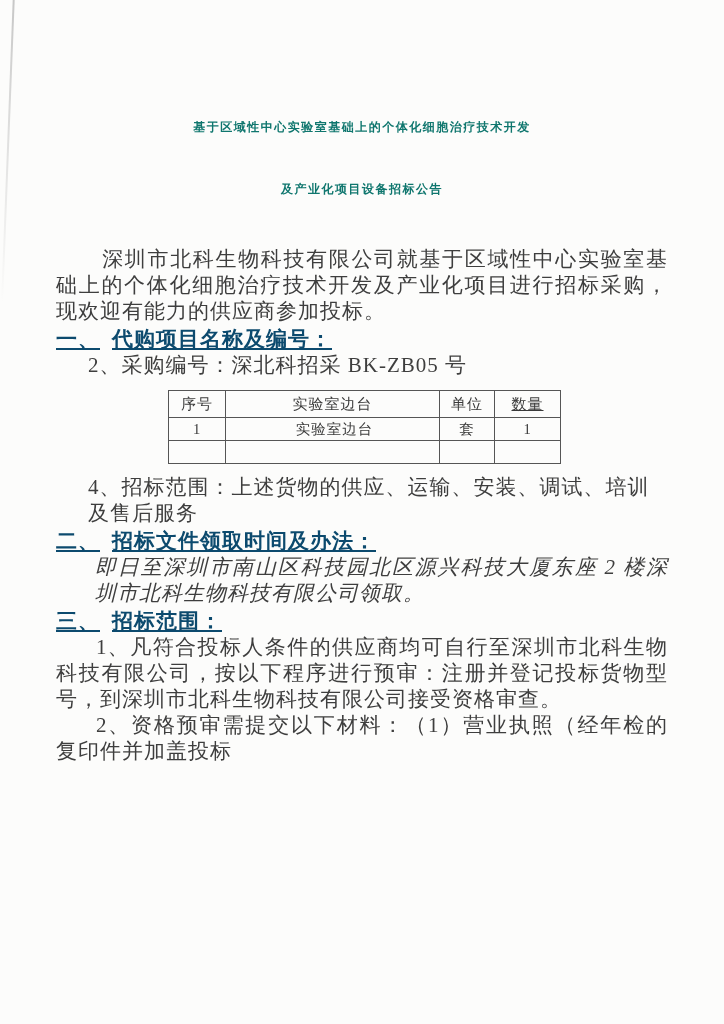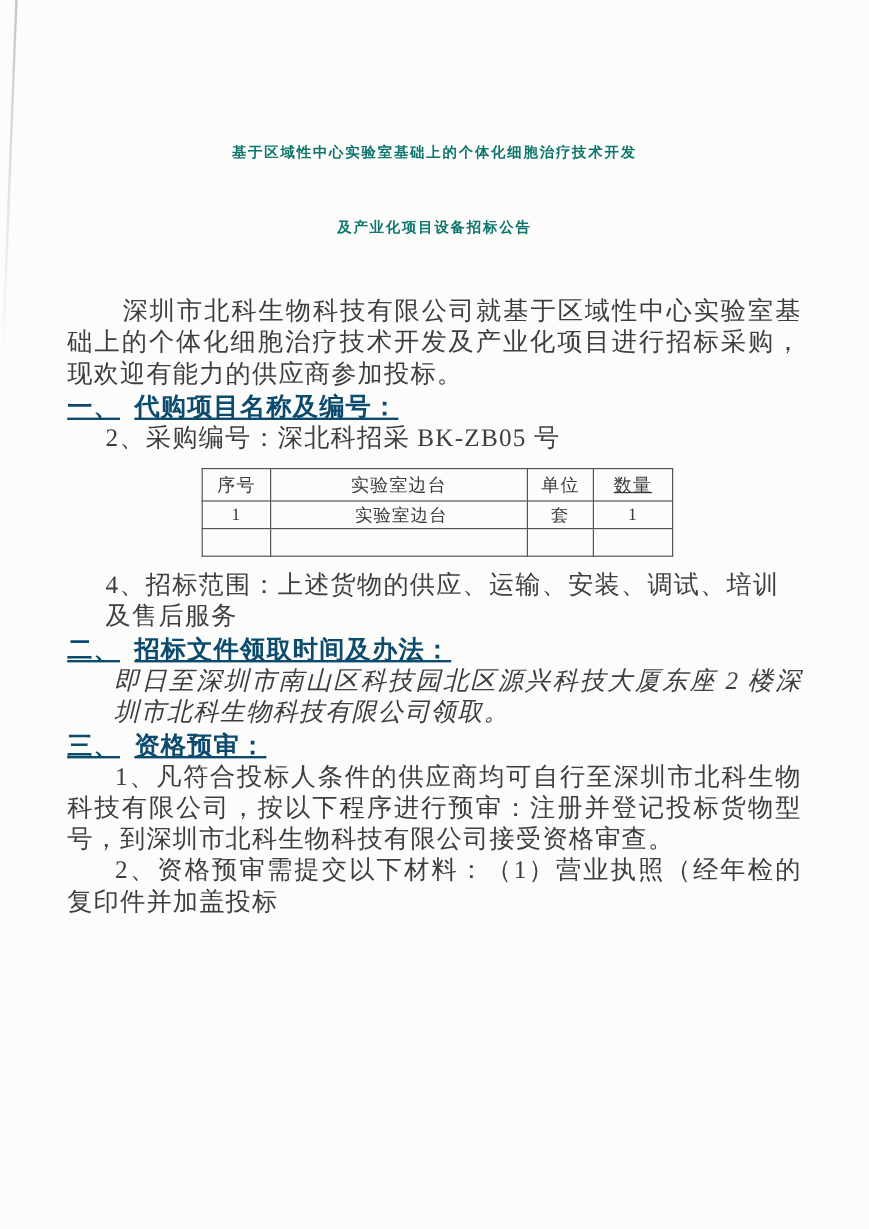--- a/index.html
+++ b/index.html
@@ -140,19 +140,19 @@
 
   <p class="body-text list-item item-after-table">4、招标范围：上述货物的供应、运输、安装、调试、培训及售后服务</p>
 
   <div class="body-text sec-heading">
     <span class="sec-num">二、</span><span>招标文件领取时间及办法：</span>
   </div>
 
   <p class="body-text sec2-body">即日至深圳市南山区科技园北区源兴科技大厦东座 2 楼深圳市北科生物科技有限公司领取。</p>
 
   <div class="body-text sec-heading">
-    <span class="sec-num">三、</span><span>资格预审：</span>
+    <span class="sec-num">三、</span><span>招标范围：</span>
   </div>
 
   <p class="body-text sec3-para">1、凡符合投标人条件的供应商均可自行至深圳市北科生物科技有限公司，按以下程序进行预审：注册并登记投标货物型号，到深圳市北科生物科技有限公司接受资格审查。</p>
   <p class="body-text sec3-para">2、资格预审需提交以下材料：（1）营业执照（经年检的复印件并加盖投标</p>
 
 </div>
 
 </body></html>

